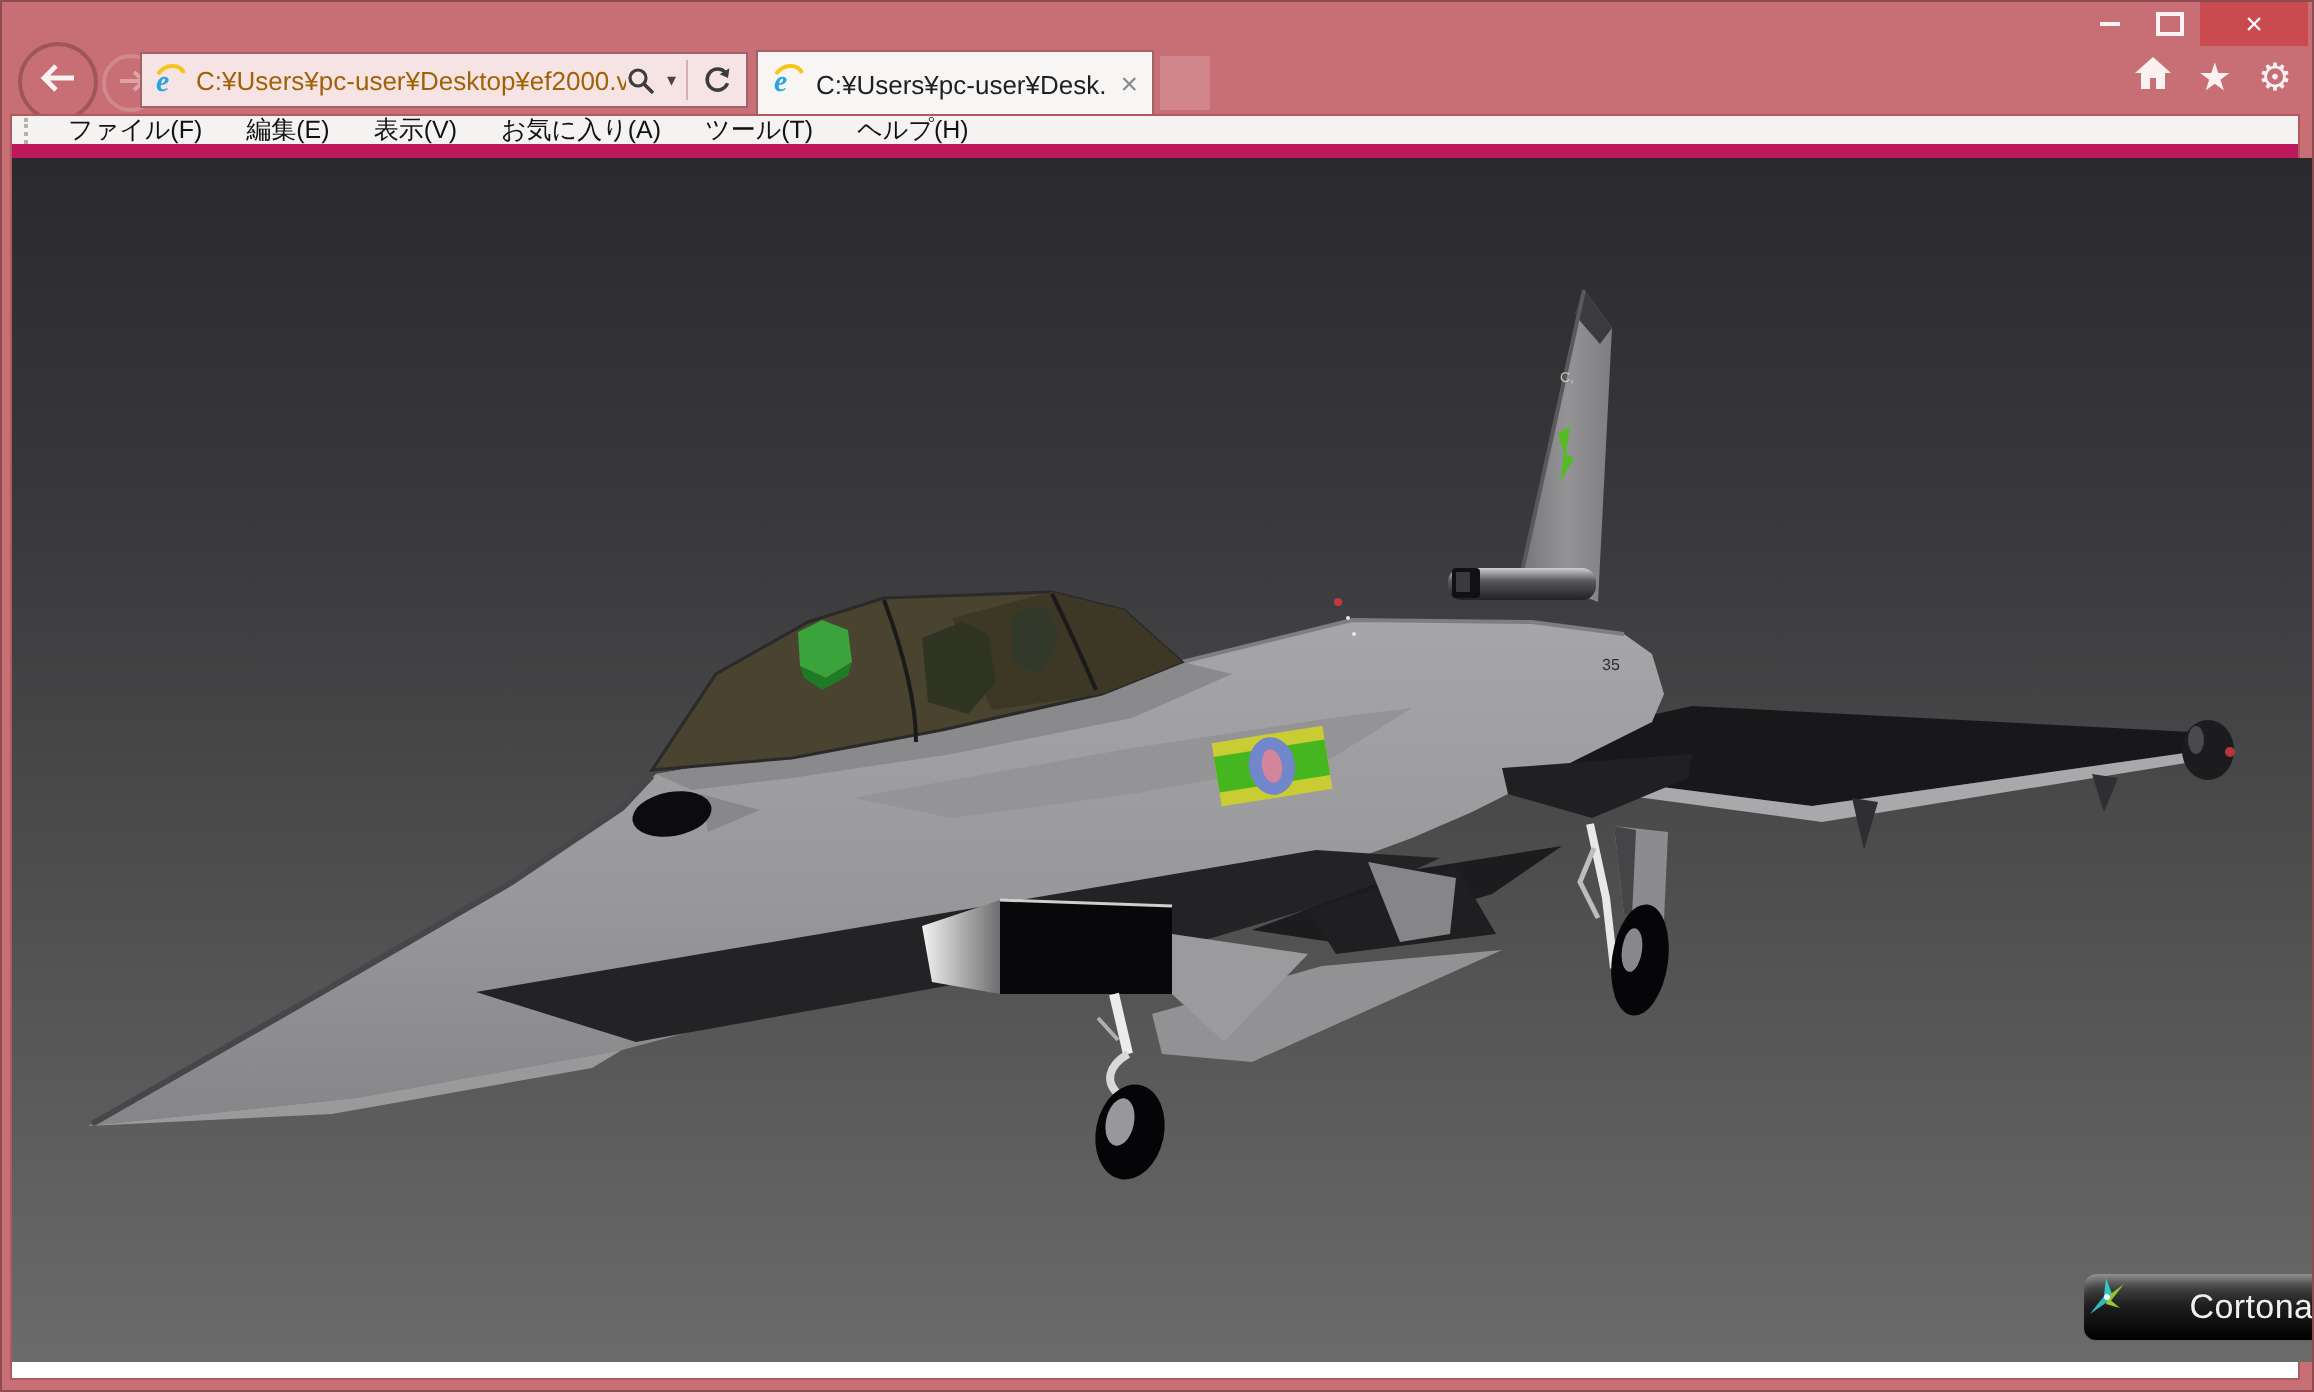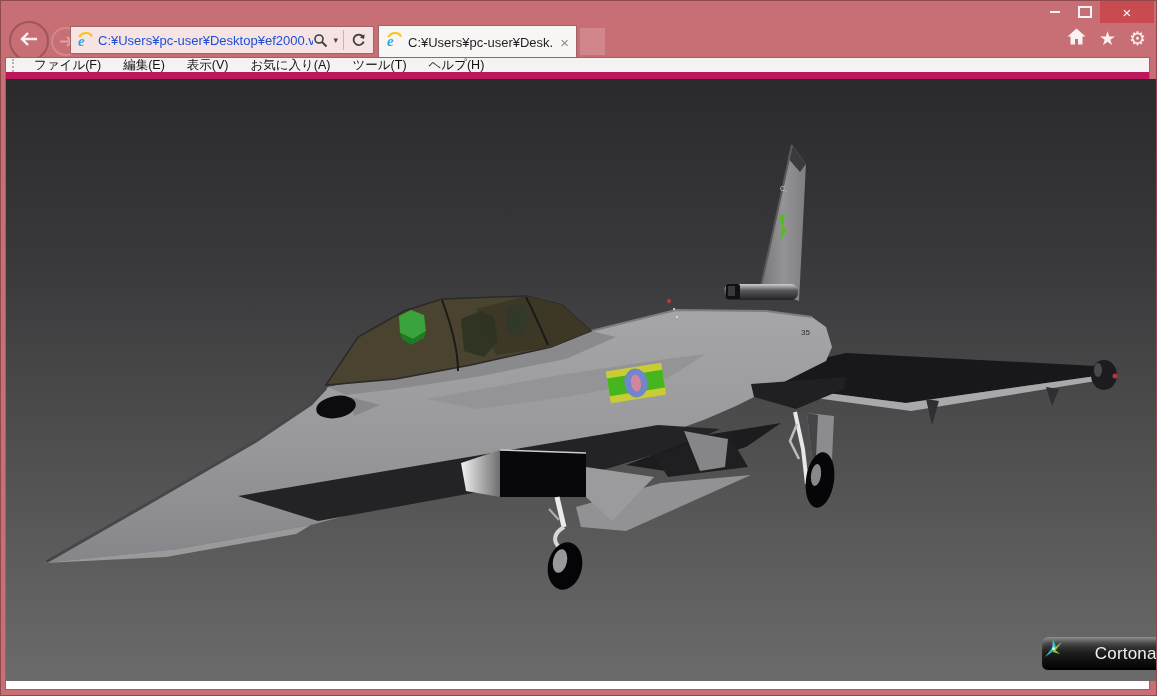--- a/index.html
+++ b/index.html
@@ -10,21 +10,21 @@
   }
   
   .titlebar{position:absolute;left:0;top:0;width:100%;height:57px;}
   .nav-btn{position:absolute;border-radius:50%;display:flex;align-items:center;justify-content:center;cursor:pointer;}
   .back-btn{left:8px;top:20px;width:36px;height:36px;border:2px solid #9e565b;color:#fbf2f2;}
   .fwd-btn{left:50px;top:26px;width:25px;height:25px;border:2px solid #d0898d;color:#dfa3a7;}
   .addressbar{
     position:absolute;left:69px;top:25px;width:304px;height:28px;box-sizing:border-box;
     background:#f6e3e4;border:1px solid #9e6468;display:flex;align-items:center;
   }
-  .addressbar .url{flex:1;font-size:13px;color:#1d4ed8;white-space:nowrap;overflow:hidden;}
+  .addressbar .url{flex:1;font-size:13px;color:#a16207;white-space:nowrap;overflow:hidden;}
   .ab-icon{display:flex;align-items:center;justify-content:center;cursor:pointer;}
   .caret{font-size:9px;color:#5a3d40;padding:0 5px;cursor:pointer;}
   .ab-sep{width:1px;height:20px;background:#d4afb1;}
   .tab{
     position:absolute;left:377px;top:24px;width:199px;height:33px;box-sizing:border-box;
     background:#f8f5f5;border:1px solid #9e6468;border-bottom:none;
     display:flex;align-items:center;padding:0 7px;gap:6px;cursor:pointer;
   }
   .tab .tab-title{flex:1;font-size:13px;color:#1f1f1f;white-space:nowrap;overflow:hidden;}
   .tab .tab-close{color:#8a8a8a;font-size:15px;line-height:1;cursor:pointer;}

